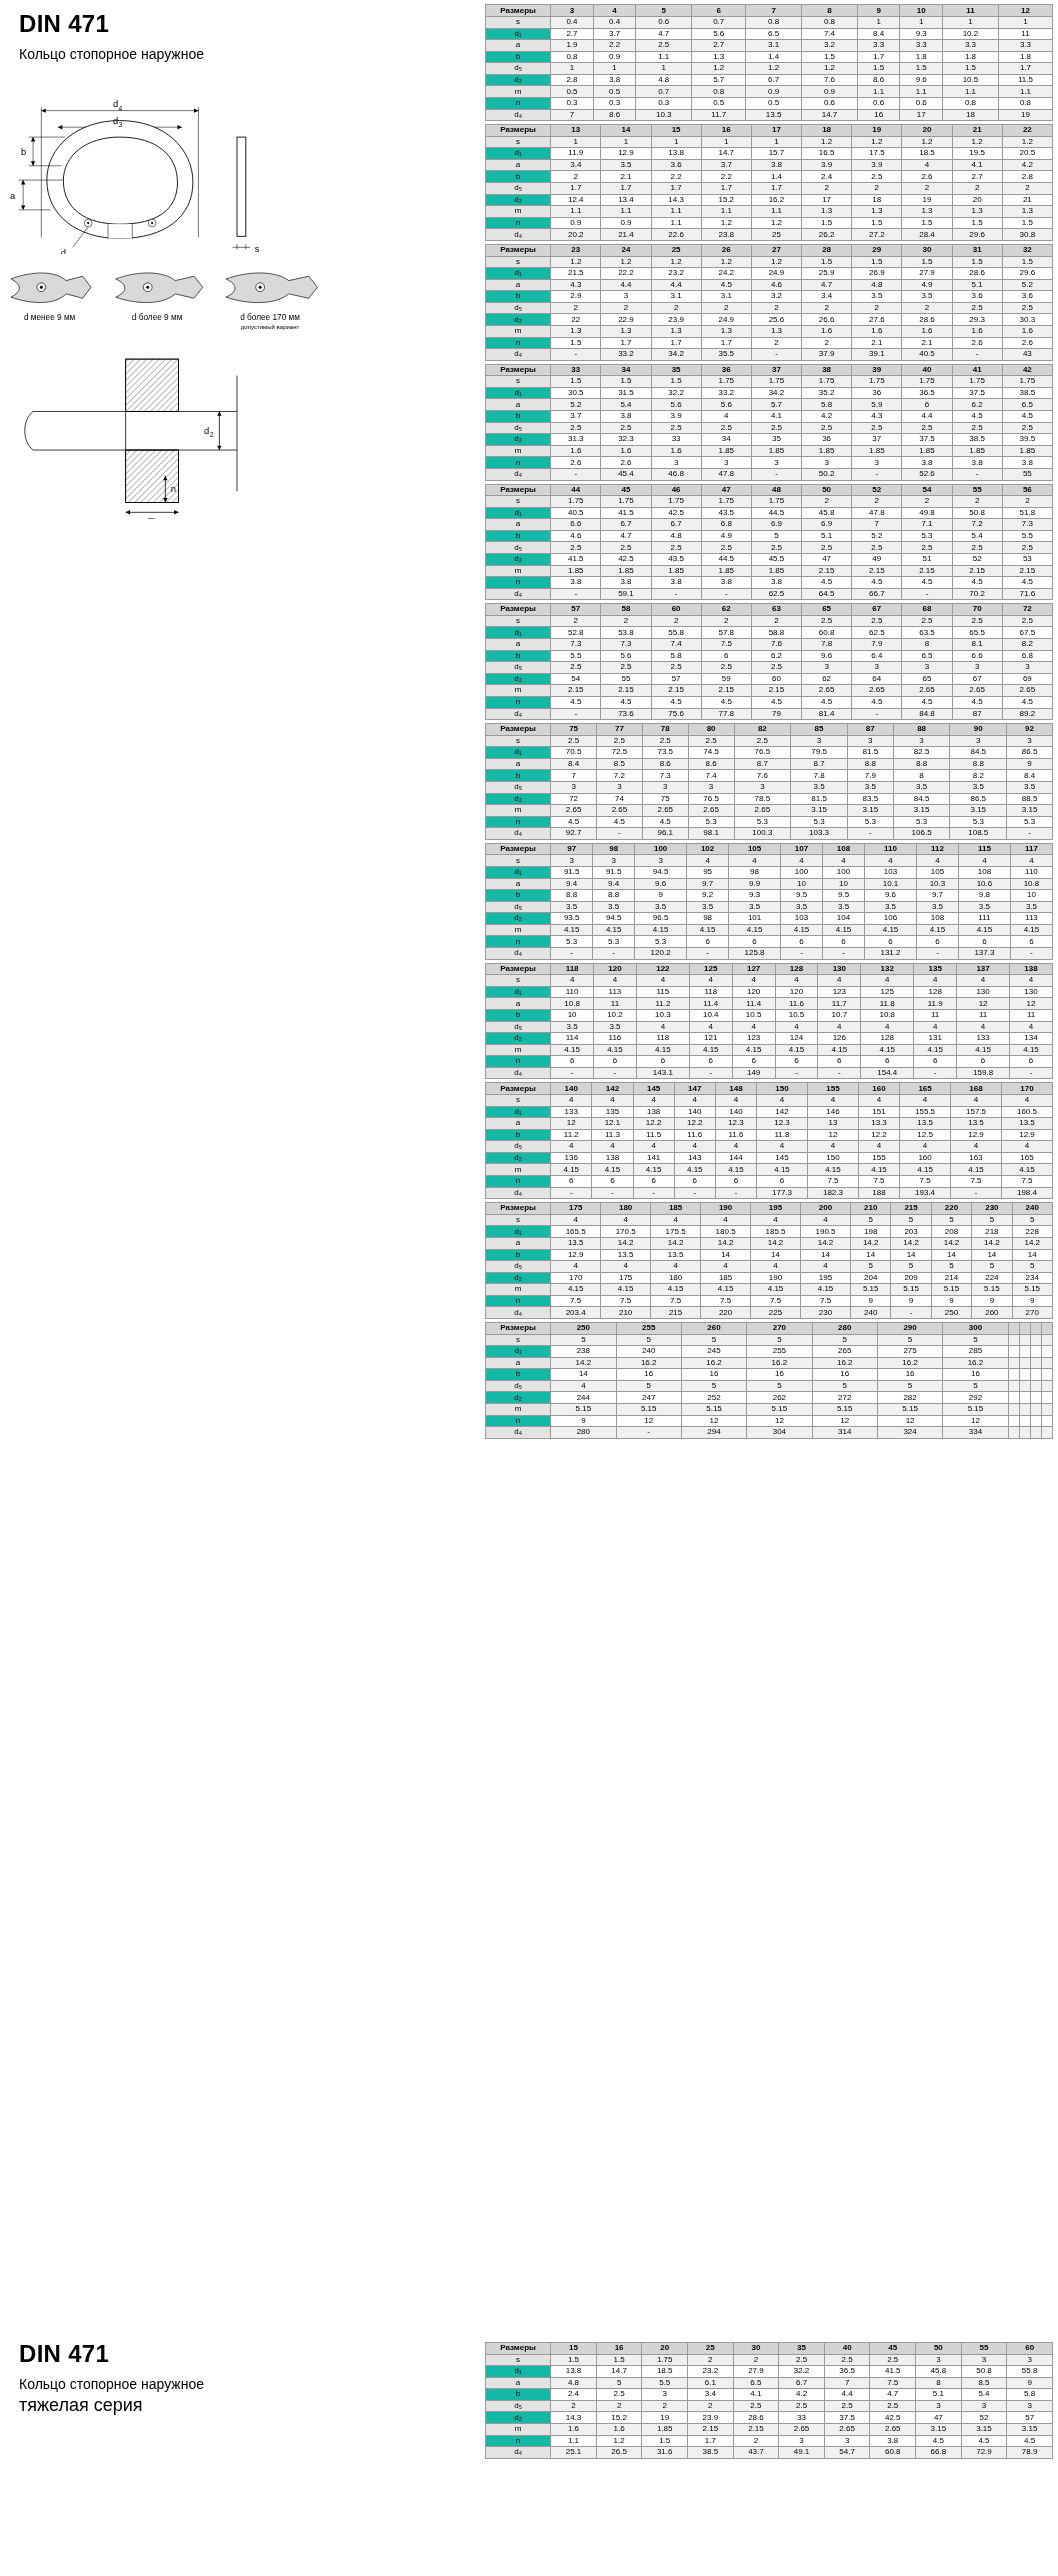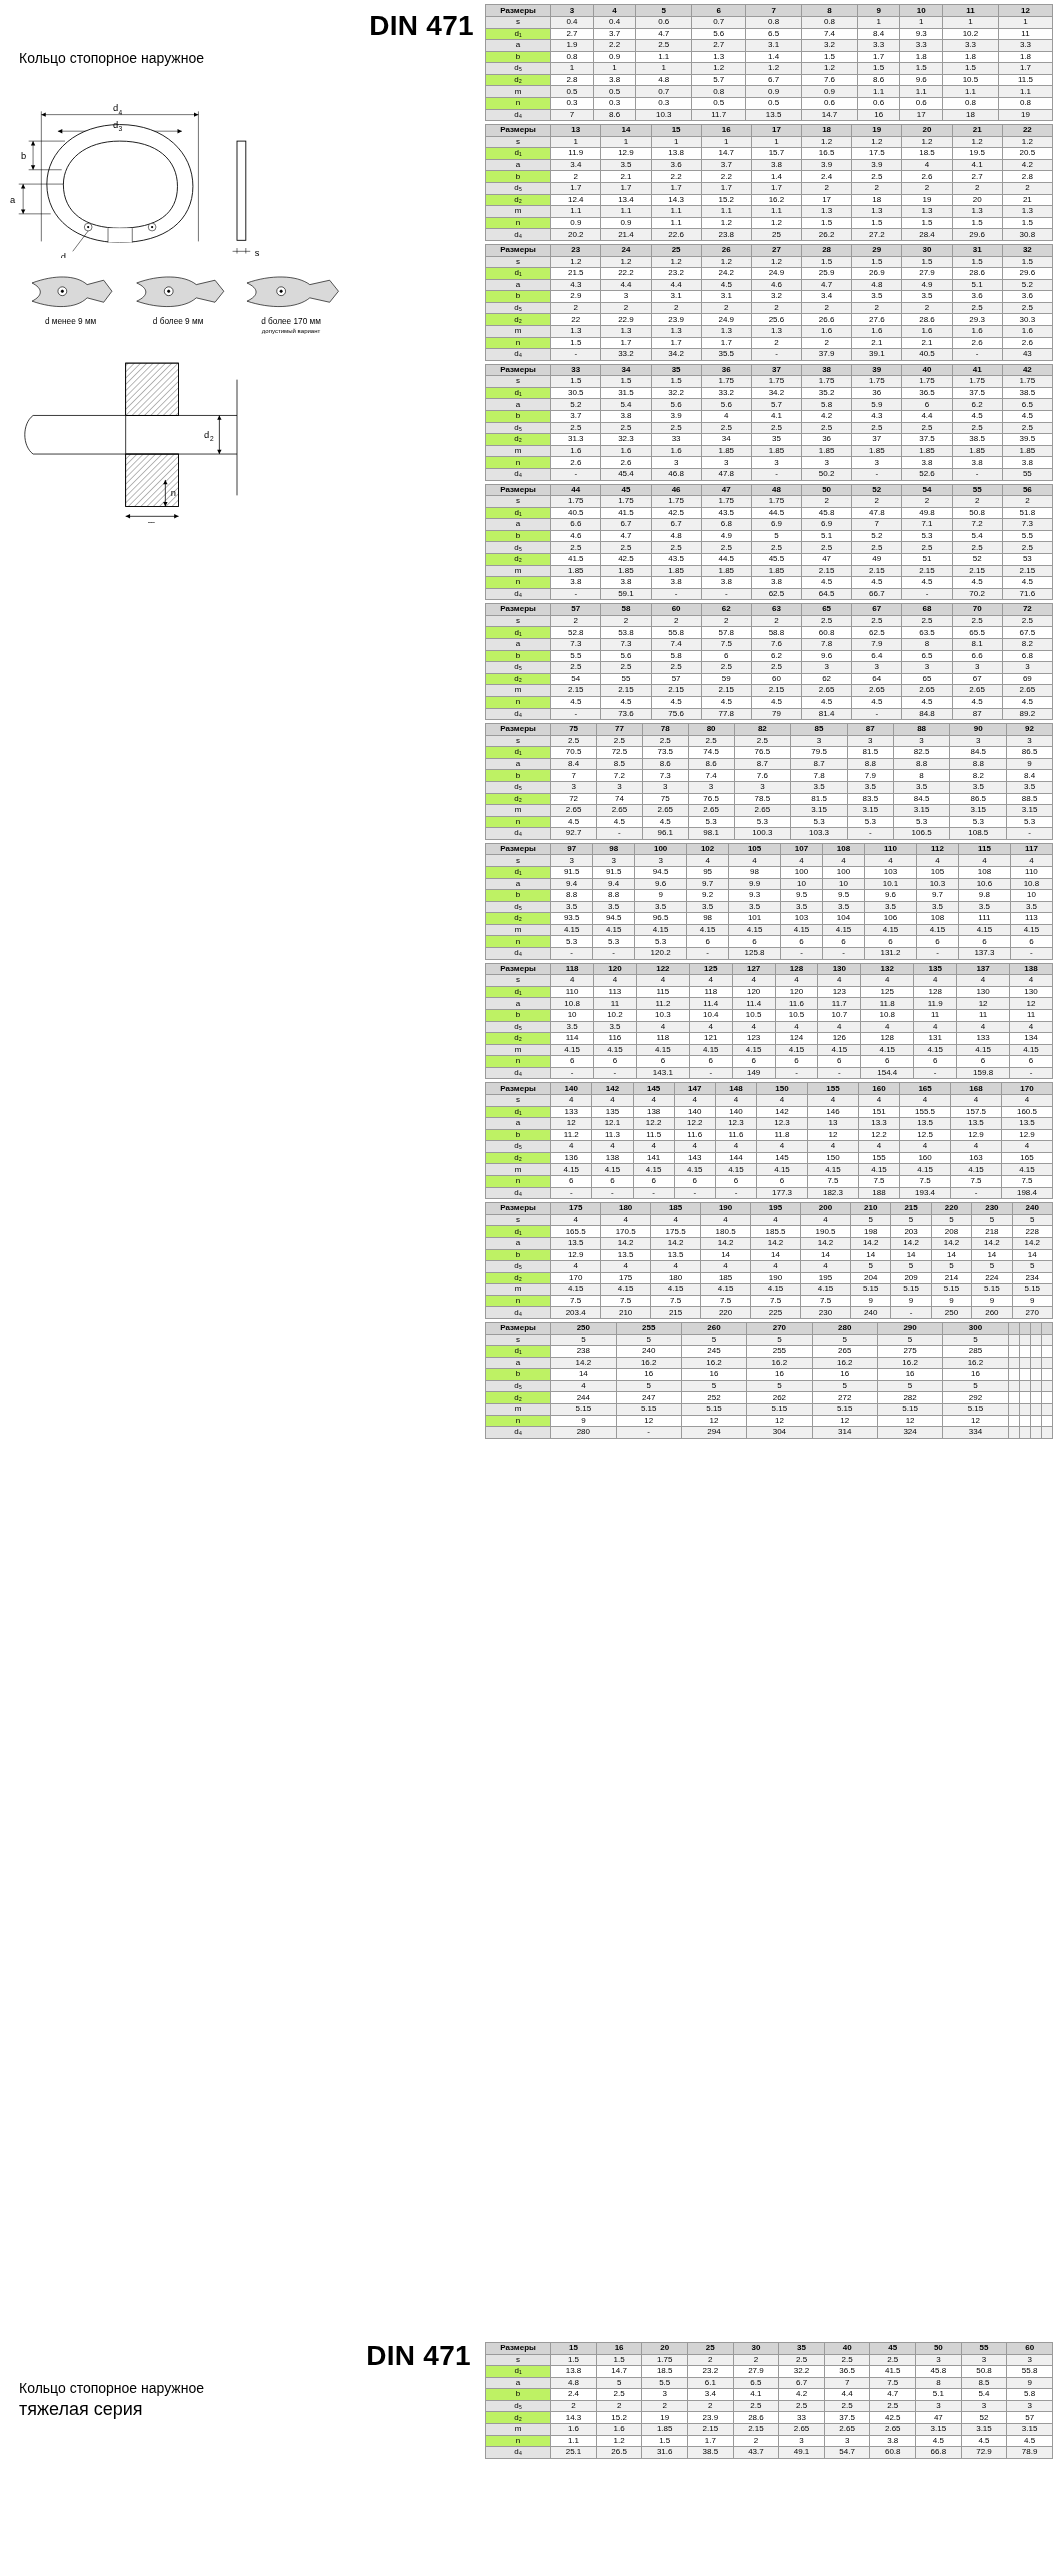--- a/index.html
+++ b/index.html
@@ -8,21 +8,21 @@
     background:#ffffff;
     font-family:"Liberation Sans", sans-serif;
     color:#000;
     position:relative;
   }
   .page{position:relative;width:1058px;height:2576px;}
 
   
   .left-col{position:absolute;left:0;top:0;width:474px;}
   .title-block{padding:10px 0 0 19px;}
-  .din-title{font-size:28px;font-weight:bold;letter-spacing:0.3px;text-align:right;}
+  .din-title{font-size:24px;font-weight:bold;letter-spacing:0.3px;}
   .din-sub{font-size:14px;margin-top:7.7px;font-weight:normal;}
   .din-sub2{font-size:18px;margin-top:3px;font-weight:normal;}
 
   .drawing{position:relative;margin:10px 0 0 0;}
   svg{display:block;}
 
   
   .tables{position:absolute;left:485px;top:4.4px;width:568px;}
   table{border-collapse:collapse;width:568px;margin-bottom:3px;font-size:8px;}
   td,th{
@@ -38,21 +38,21 @@
     text-align:center;
     font-weight:bold;
     background:#d4d4d4;
     width:62px;
   }
   tr.head th{background:#d4d4d4;font-weight:bold;}
   tr.odd td{background:#f0f0f0;}
   tr.even td{background:#ffffff;}
   td.rowlabel{background:#e6e6e6;font-weight:normal;text-align:center;width:62px;}
   tr.odd td.rowlabel{background:#e3e3e3;}
-  tr.even td.rowlabel{background:#bef264;}
+  tr.even td.rowlabel{background:#14b8a6;}
 
   
   .bottom-left{position:absolute;left:19px;top:2340px;width:452px;}
   .bottom-tables{position:absolute;left:485px;top:2342px;width:568px;}
 </style>
 </head>
 <body>
 
 <div class="page">
 
@@ -116,21 +116,21 @@
           <text x="215" y="100" font-size="12">3</text>
           <text x="38" y="150">b</text>
           <text x="18" y="230">a</text>
           <text x="110" y="334">d</text>
           <text x="121" y="340" font-size="12">5</text>
           <text x="462" y="326">s</text>
         </g>
       </svg>
     </div>
 
-    <div style="position:relative;height:83px;padding-left:21px;">
+    <div style="position:relative;height:83px;">
       <svg width="474" height="83" viewBox="0 0 860 150">
         <g stroke="#000" fill="#d9d9d9" stroke-width="1.2">
           <path d="M20 45 C60 30 100 30 120 48 L150 40 L165 60 L150 80 L120 72 C100 92 60 92 20 78 C40 68 40 55 20 45 Z"></path>
           <path d="M210 45 C250 30 296 30 318 48 L352 40 L368 60 L352 80 L318 72 C296 92 250 92 210 78 C232 68 232 55 210 45 Z"></path>
           <path d="M410 45 C452 30 500 30 524 48 L560 40 L576 60 L560 80 L524 72 C500 92 452 92 410 78 C432 68 432 55 410 45 Z"></path>
         </g>
         <g stroke="#000" fill="#fff" stroke-width="1.2">
           <circle cx="75" cy="60" r="8"></circle>
             <circle cx="75" cy="60" r="2.2" fill="#000"></circle>
           <circle cx="268" cy="60" r="8"></circle>

